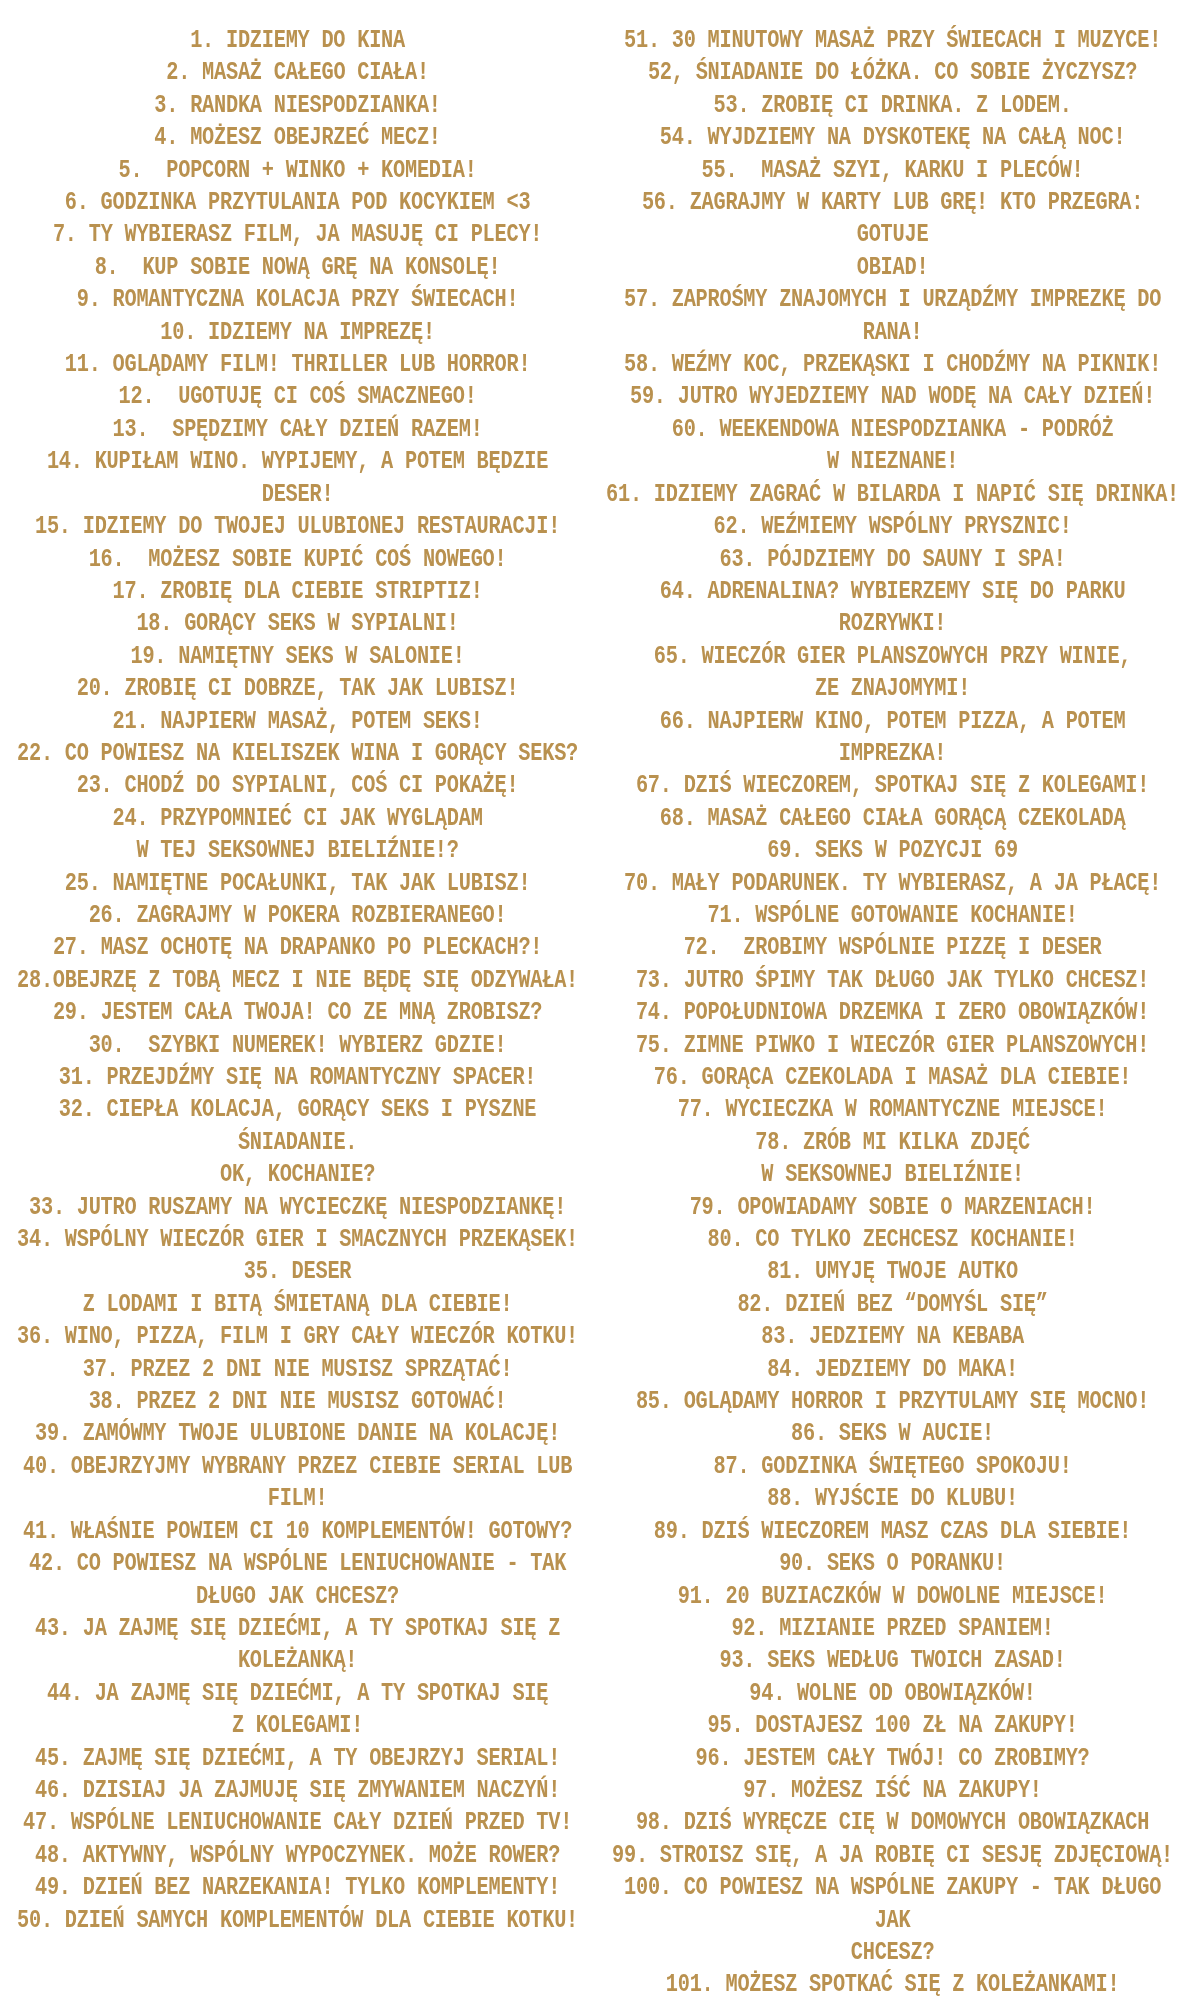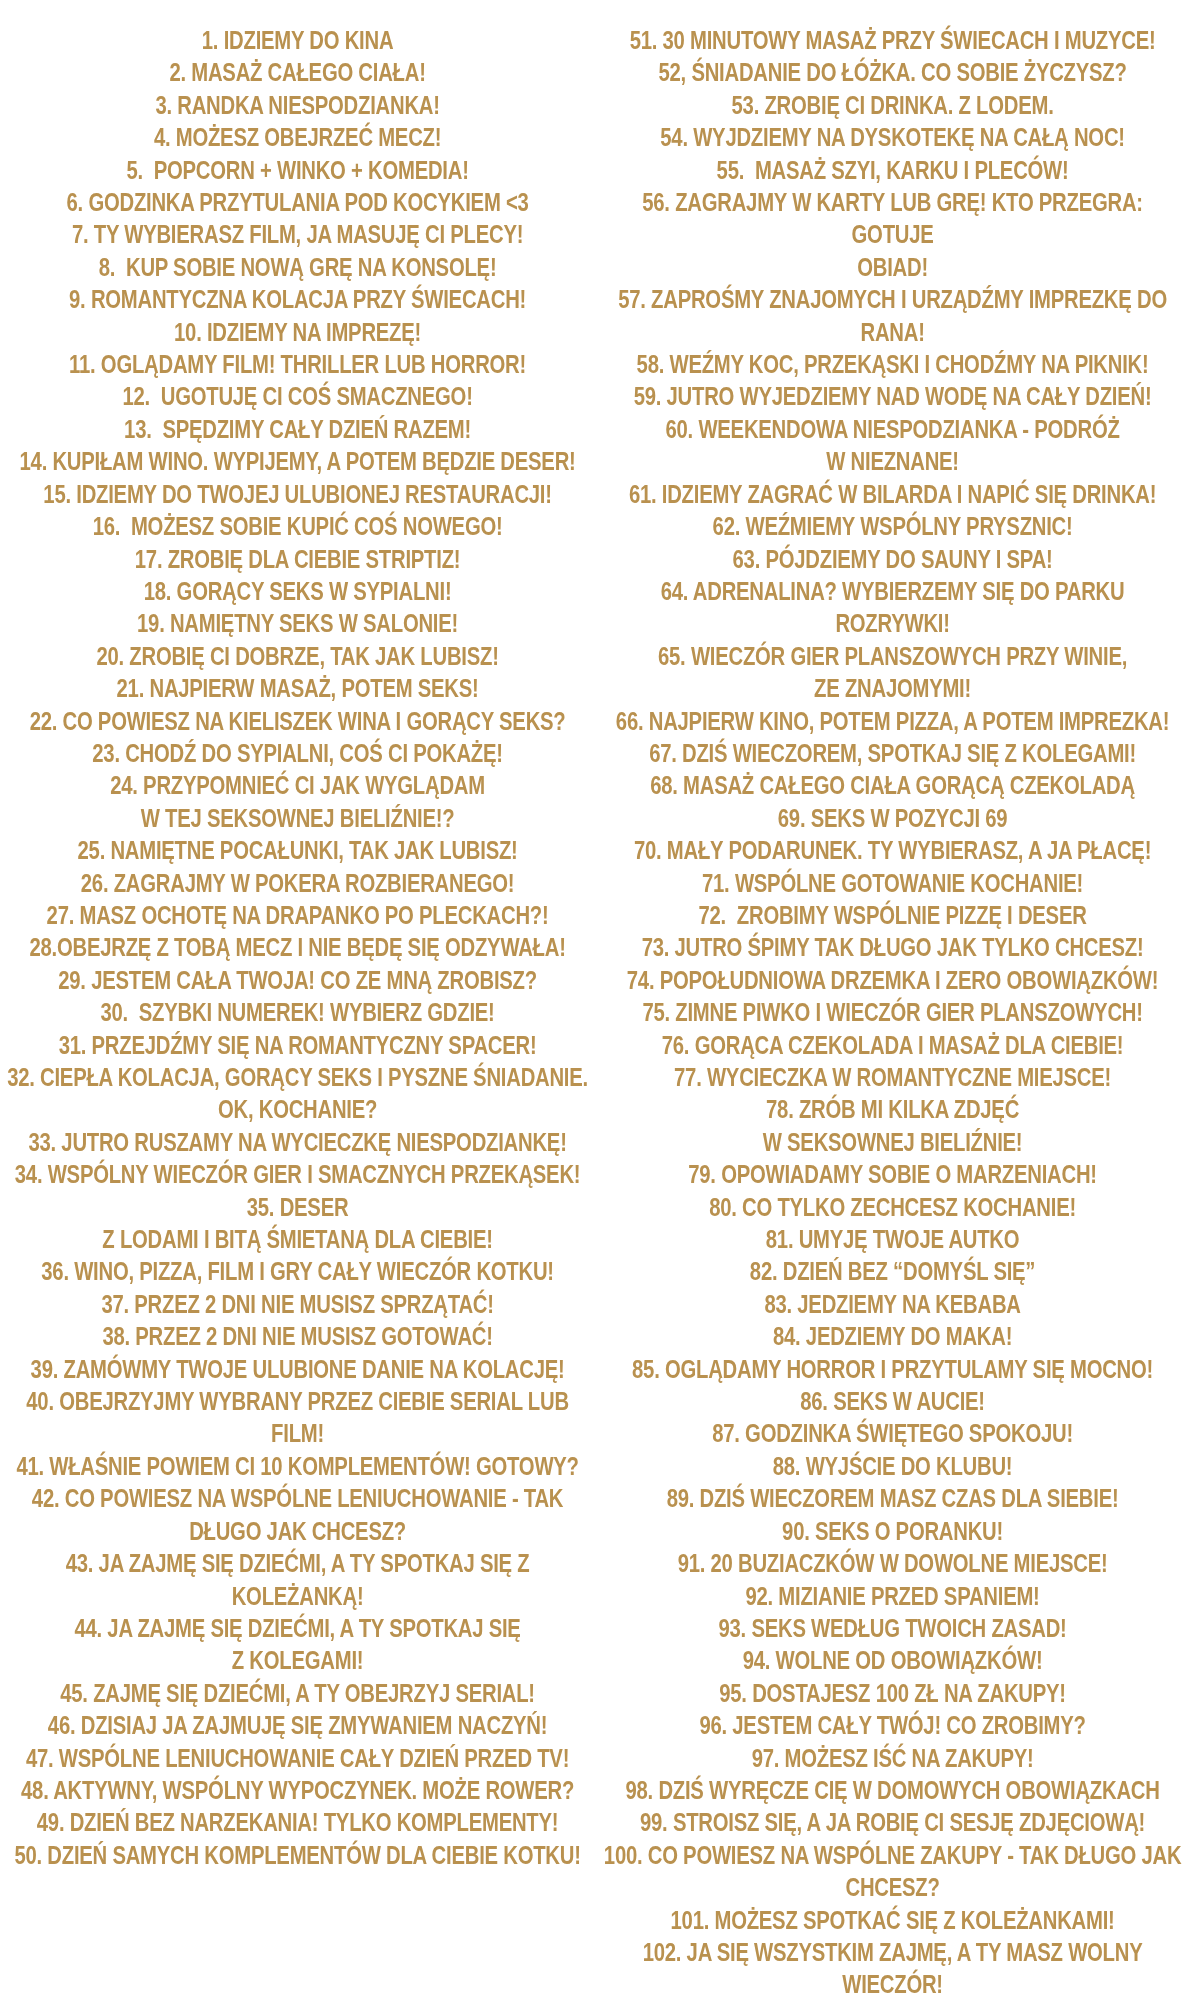--- a/index.html
+++ b/index.html
@@ -10,21 +10,21 @@
     margin: 0;
     padding: 0;
     background: var(--bg);
   }
   .page {
     position: relative;
     width: 1190px;
     height: 2000px;
     background: var(--bg);
     overflow: hidden;
-    font-family: Liberation Sans, sans-serif;
+    font-family: Liberation Mono, monospace;
   }
   .column {
     position: absolute;
     top: 0;
     width: 763px;           
     transform: scaleX(0.78); 
     transform-origin: 0 0;
     box-sizing: border-box;
     padding: 24px 8px 0 8px;
     text-align: center;

